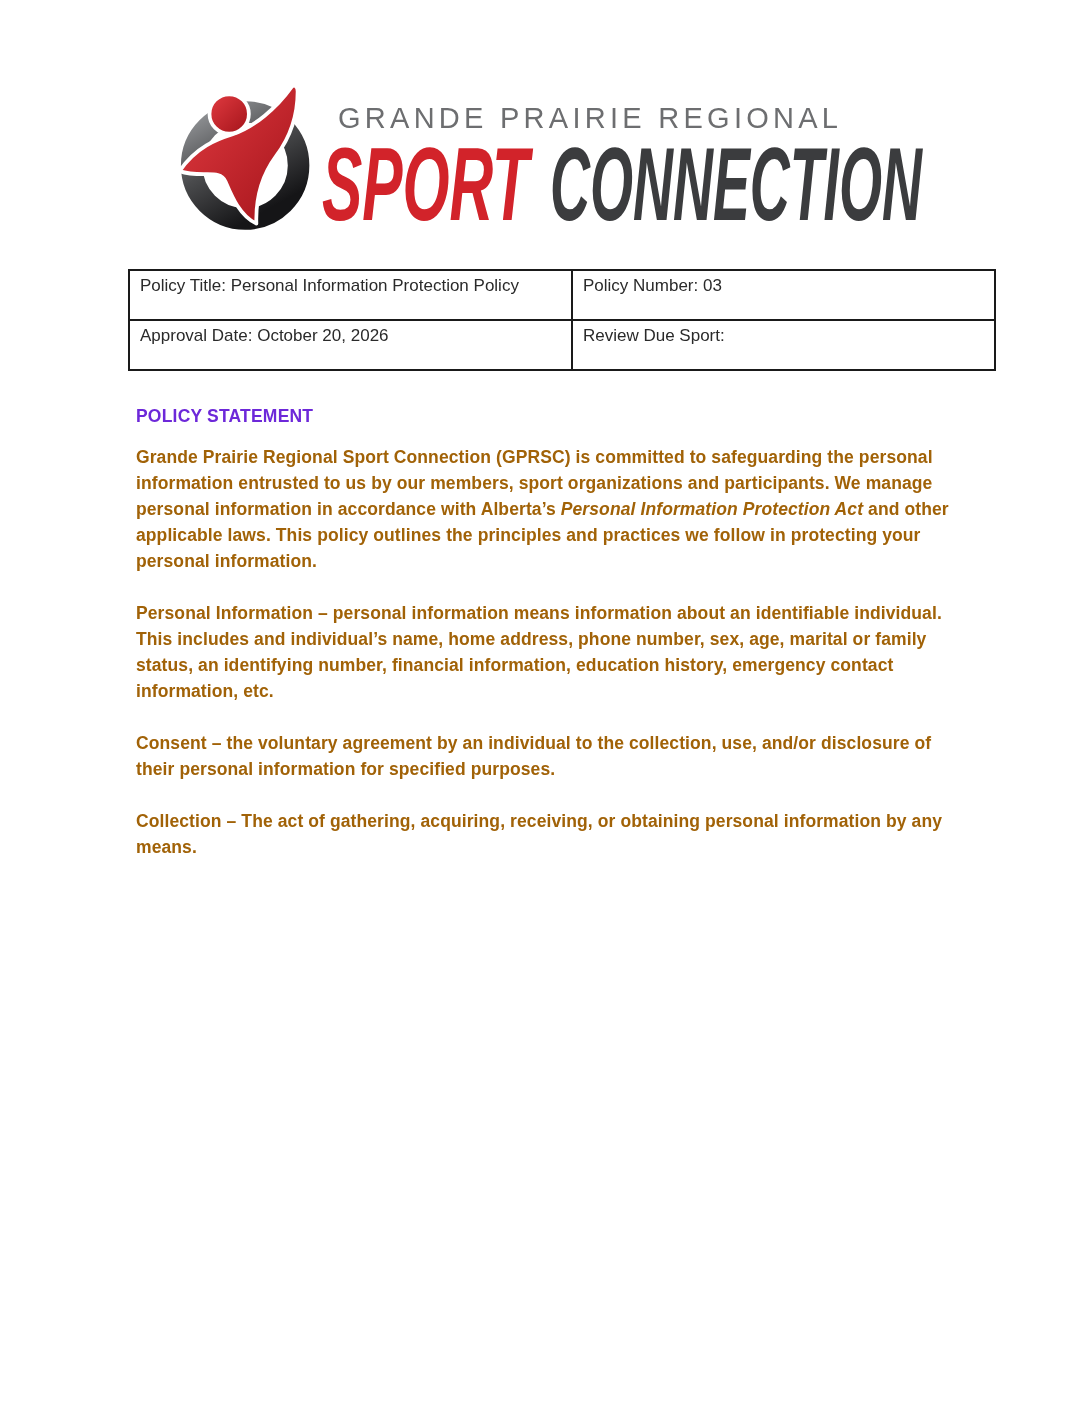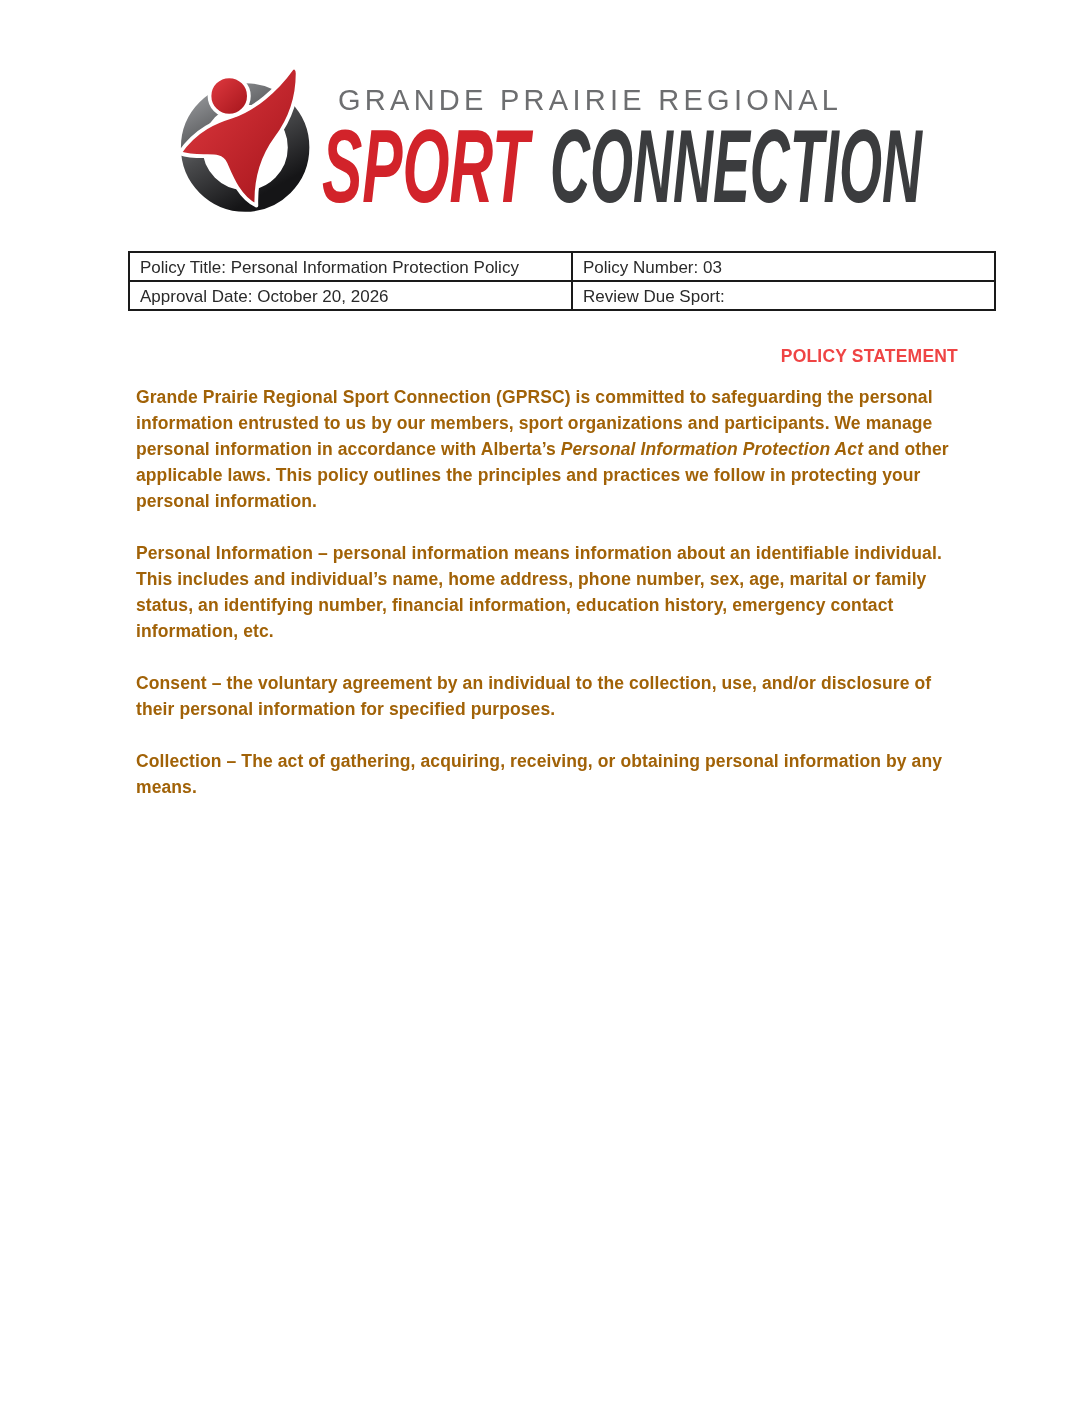--- a/index.html
+++ b/index.html
@@ -1,36 +1,36 @@
 <!DOCTYPE html>
 <html><head>
 <meta charset="utf-8">
 <style>
   html,body{margin:0;padding:0;background:#e8e8e8;}
   .page{
     width:1088px;height:1408px;margin:0 auto;background:#ffffff;
     font-family:"Liberation Sans",sans-serif;color:#242424;
     position:relative;overflow:hidden;box-sizing:border-box;
   }
-  .logo{display:flex;align-items:flex-start;padding-top:64px;margin-left:172px;}
+  .logo{display:flex;align-items:flex-start;padding-top:82px;margin-left:172px;}
   .logo svg{display:block;}
   .wordmark text{font-family:"Liberation Sans",sans-serif;}
   .content{width:830px;margin-left:128px;}
   table.info-table{
     border-collapse:collapse;table-layout:fixed;width:830px;margin-top:35px;
   }
   table.info-table td{
     border:2px solid #1a1a1a;font-size:17px;line-height:23px;
-    padding:3px 10px 1px;vertical-align:top;color:#2a2a2a;
+    padding:3px 10px 22px;vertical-align:top;color:#2a2a2a;
   }
   td.c1{width:421px;}
   td.c2{width:401px;}
   h2.doc-heading{
-    font-size:17.5px;line-height:22px;font-weight:bold;color:#ef4444;
-    letter-spacing:.2px;margin:34px 0 17px 8px;text-align:right;
+    font-size:17.5px;line-height:22px;font-weight:bold;color:#6d28d9;
+    letter-spacing:.2px;margin:34px 0 17px 8px;
   }
   h2.doc-heading.defs{margin-top:31px;margin-bottom:24px;}
   p.doc-para{
     font-size:17.5px;line-height:26px;margin:0 0 26px 8px;color:#a16207;
     letter-spacing:.1px;
     font-weight:bold;
   }
   .em{font-style:italic;}
 </style>
 </head>

